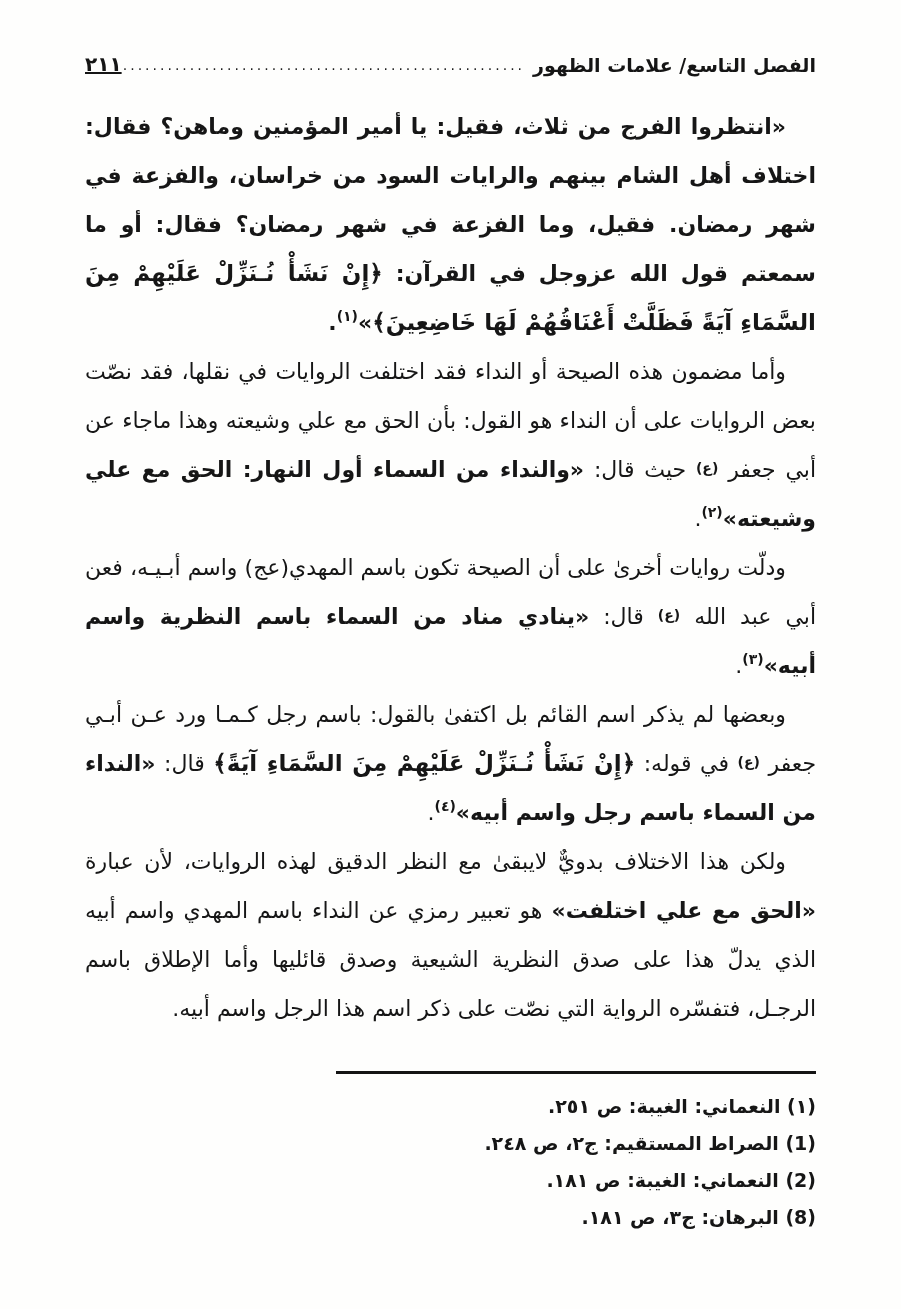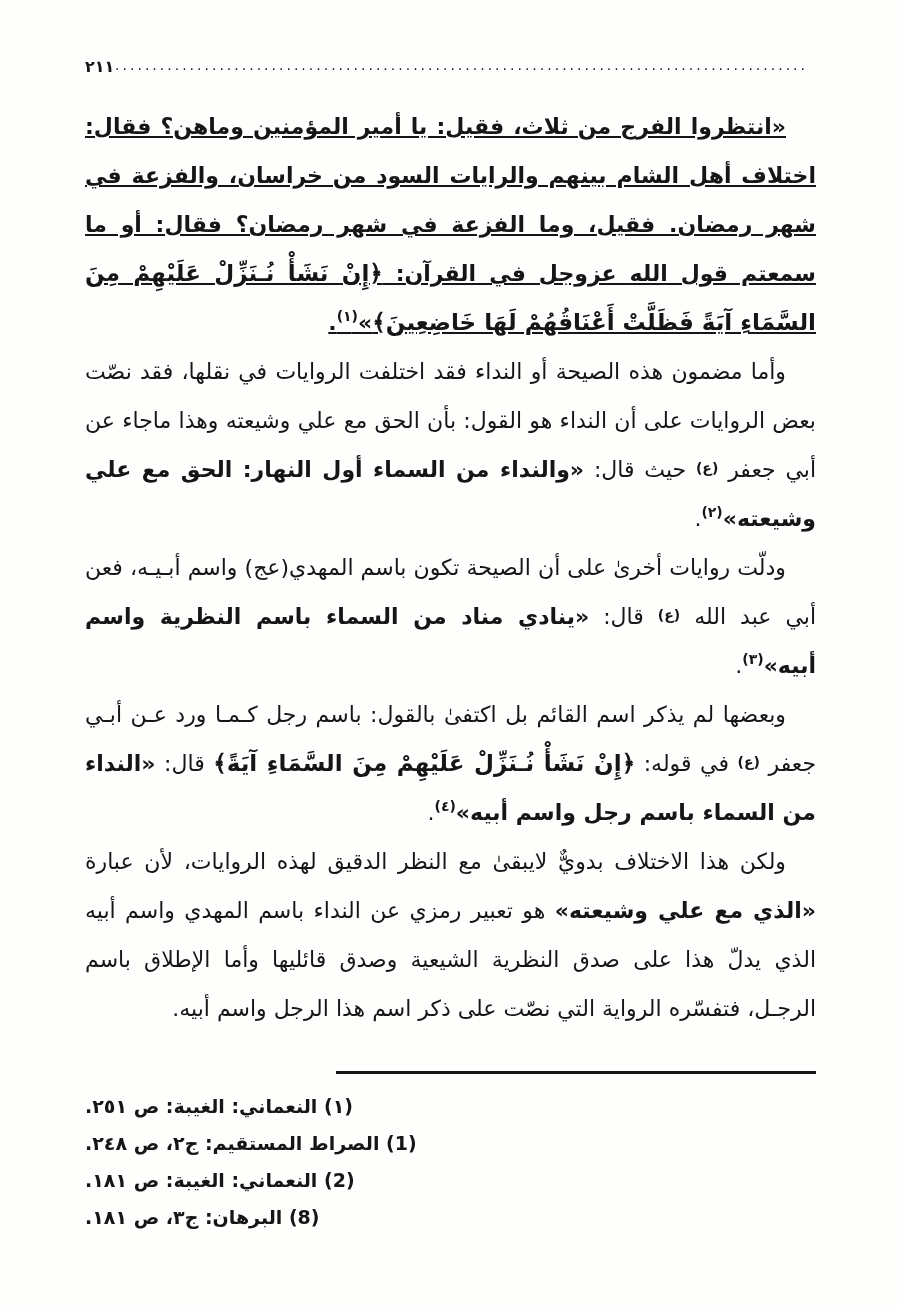--- a/index.html
+++ b/index.html
@@ -30,32 +30,32 @@
   .leader {
     flex: 1 1 auto;
     overflow: hidden;
     white-space: nowrap;
     font-weight: 400;
     font-size: 14px;
     letter-spacing: 3px;
     color: #1c1c1c;
     padding: 0 8px 3px 8px;
   }
-  .page-num { white-space: nowrap; flex: 0 0 auto; font-size: 16px; }
+  .page-num { white-space: nowrap; flex: 0 0 auto; font-size: 20px; text-decoration: underline; }
 
   
   .body-text {
     margin-top: 26px;
     font-size: 22px;
     line-height: 49px;
     text-align: justify;
     color: #161616;
   }
   .para { text-indent: 30px; }
-  .b { font-weight: 700; text-decoration: underline; }
+  .b { font-weight: 700; }
   .quran { font-weight: 700; font-size: 23px; }
   .quote { font-weight: 700; }
   .fn-ref {
     font-size: 14px;
     font-weight: 700;
     vertical-align: 9px;
     line-height: 0;
   }
   .honorific {
     font-size: 14px;
@@ -69,45 +69,46 @@
     margin-top: 38px;
     width: 480px;
     height: 3px;
     background: #141414;
   }
   .footnotes {
     margin-top: 14px;
     font-size: 19px;
     font-weight: 700;
     line-height: 37px;
-    text-align: left;
+    text-align: right;
     color: #161616;
   }
 </style>
 </head>
 <body>
 
 <div class="page">
 
   <header class="running-head">
+    <span class="head-title">الفصل التاسع/ علامات الظهور</span>
     <span class="leader">..........................................................................................................</span>
     <span class="page-num">٢١١</span>
   </header>
 
   <main class="body-text">
 
     <p class="para b"><span>«انتظروا الفرج من ثلاث، فقيل: يا أمير المؤمنين وماهن؟ فقال: اختلاف أهل الشام بينهم والرايات السود من خراسان، والفزعة في شهر رمضان. فقيل، وما الفزعة في شهر رمضان؟ فقال: أو ما سمعتم قول الله عزوجل في القرآن: </span><span class="quran">﴿إِنْ نَشَأْ نُـنَزِّلْ عَلَيْهِمْ مِنَ السَّمَاءِ آيَةً فَظَلَّتْ أَعْنَاقُهُمْ لَهَا خَاضِعِينَ﴾</span><span>»</span><span class="fn-ref">(١)</span><span>.</span></p>
 
     <p class="para"><span>وأما مضمون هذه الصيحة أو النداء فقد اختلفت الروايات في نقلها، فقد نصّت بعض الروايات على أن النداء هو القول: بأن الحق مع علي وشيعته وهذا ماجاء عن أبي جعفر </span><span class="honorific">(ع)</span><span> حيث قال: </span><span class="quote">«والنداء من السماء أول النهار: الحق مع علي وشيعته»</span><span class="fn-ref">(٢)</span><span>.</span></p>
 
     <p class="para"><span>ودلّت روايات أخرىٰ على أن الصيحة تكون باسم المهدي(عج) واسم أبـيـه، فعن أبي عبد الله </span><span class="honorific">(ع)</span><span> قال: </span><span class="quote">«ينادي مناد من السماء باسم النظرية واسم أبيه»</span><span class="fn-ref">(٣)</span><span>.</span></p>
 
     <p class="para"><span>وبعضها لم يذكر اسم القائم بل اكتفىٰ بالقول: باسم رجل كـمـا ورد عـن أبـي جعفر </span><span class="honorific">(ع)</span><span> في قوله: </span><span class="quran">﴿إِنْ نَشَأْ نُـنَزِّلْ عَلَيْهِمْ مِنَ السَّمَاءِ آيَةً﴾</span><span> قال: </span><span class="quote">«النداء من السماء باسم رجل واسم أبيه»</span><span class="fn-ref">(٤)</span><span>.</span></p>
 
-    <p class="para"><span>ولكن هذا الاختلاف بدويٌّ لايبقىٰ مع النظر الدقيق لهذه الروايات، لأن عبارة </span><span class="quote">«الذي مع علي وشيعته»</span><span> هو تعبير رمزي عن النداء باسم المهدي واسم أبيه الذي يدلّ هذا على صدق النظرية الشيعية وصدق قائليها وأما الإطلاق باسم الرجـل، فتفسّره الرواية التي نصّت على ذكر اسم هذا الرجل واسم أبيه.</span></p>
+    <p class="para"><span>ولكن هذا الاختلاف بدويٌّ لايبقىٰ مع النظر الدقيق لهذه الروايات، لأن عبارة </span><span class="quote">«الحق مع علي اختلفت»</span><span> هو تعبير رمزي عن النداء باسم المهدي واسم أبيه الذي يدلّ هذا على صدق النظرية الشيعية وصدق قائليها وأما الإطلاق باسم الرجـل، فتفسّره الرواية التي نصّت على ذكر اسم هذا الرجل واسم أبيه.</span></p>
 
 
   </main>
 
   <div class="footnote-rule"></div>
 
   <section class="footnotes">
     <p>(١) النعماني: الغيبة: ص ٢٥١.</p>
     <p>(1) الصراط المستقيم: ج٢، ص ٢٤٨.</p>
     <p>(2) النعماني: الغيبة: ص ١٨١.</p>

